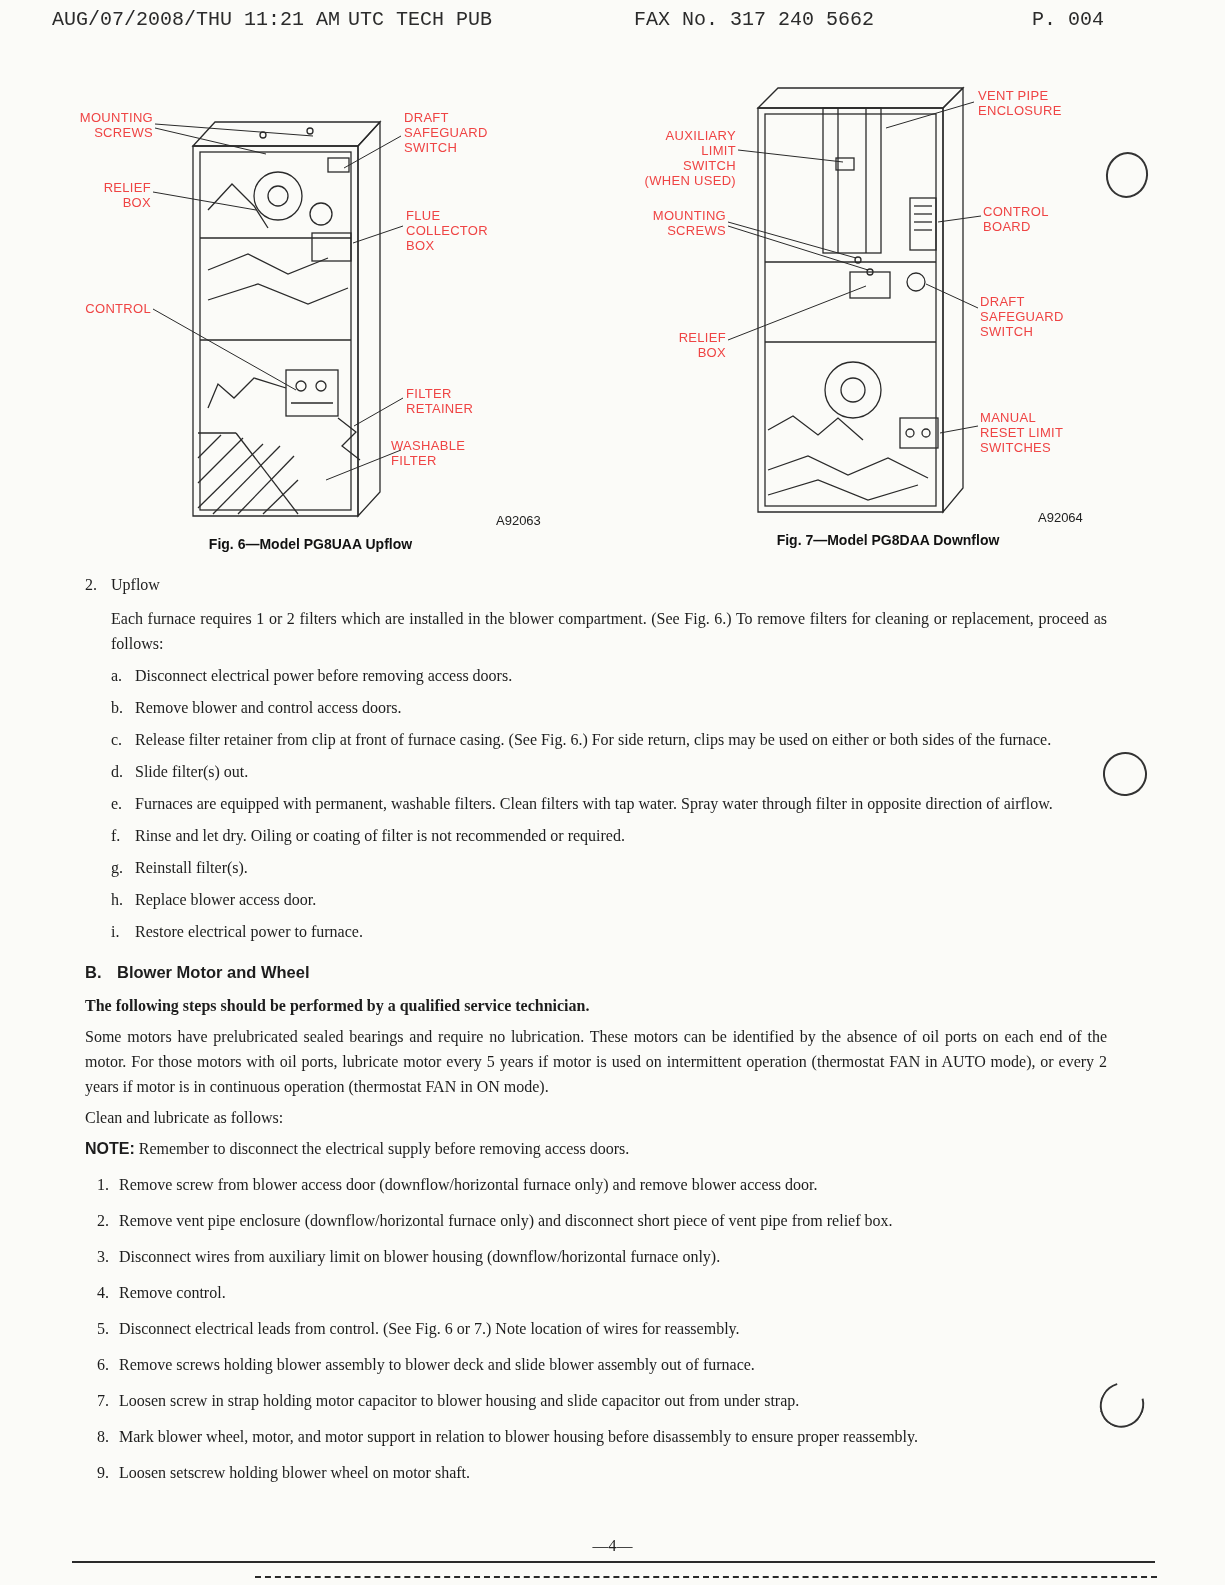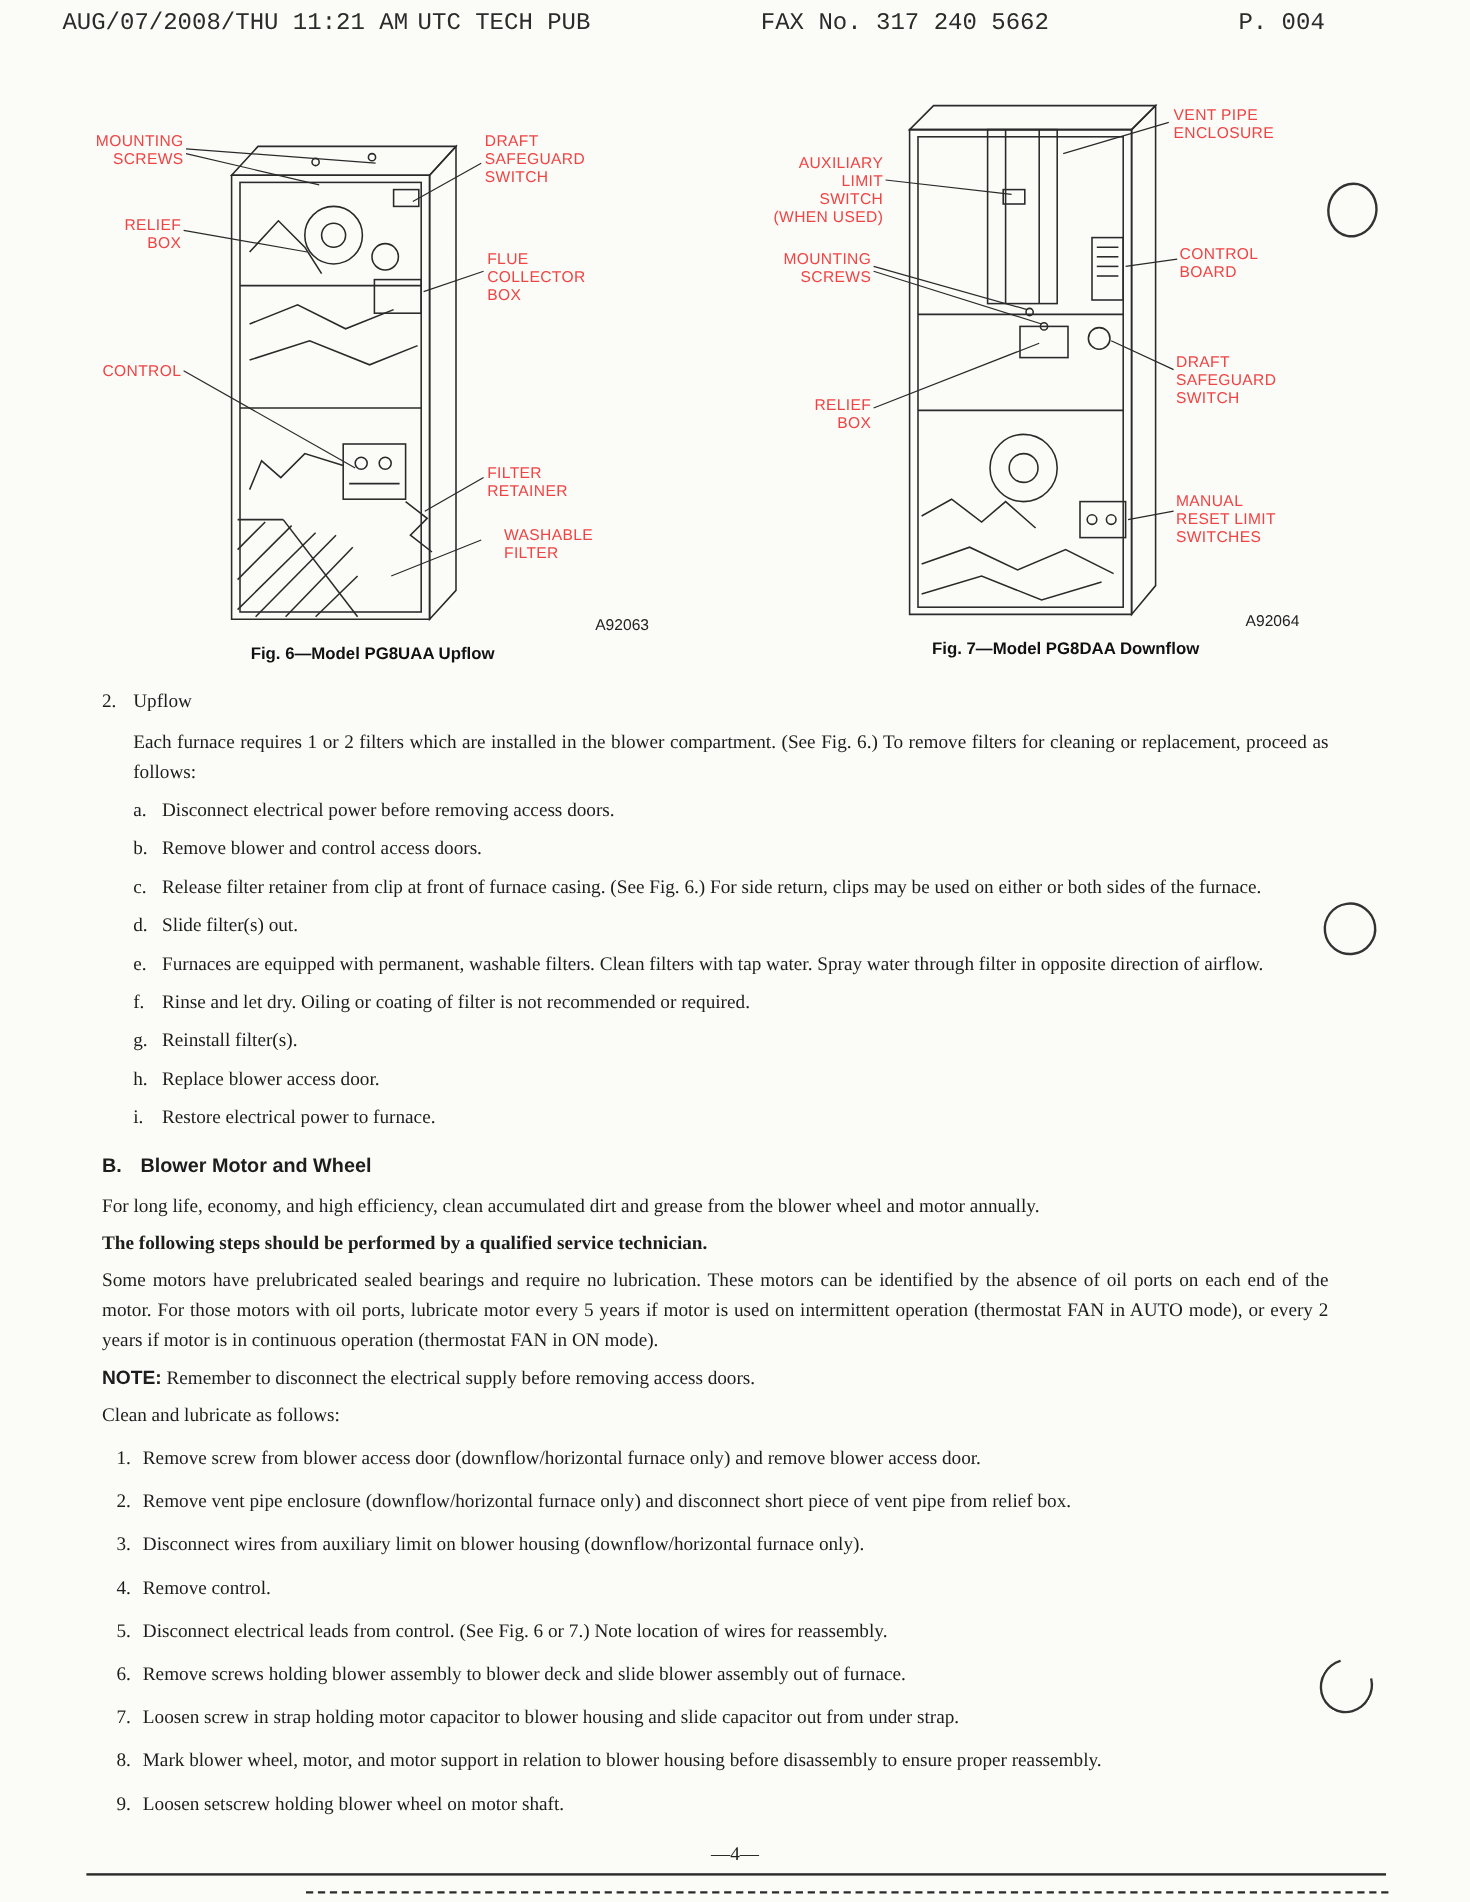--- a/index.html
+++ b/index.html
@@ -122,21 +122,21 @@
 BOX</div>
   <div class="callout ra" style="left:15px; width:78px; top:213px;">CONTROL</div>
   <div class="callout" style="left:346px; top:22px;  width:110px;">DRAFT
 SAFEGUARD
 SWITCH</div>
   <div class="callout" style="left:348px; top:120px; width:110px;">FLUE
 COLLECTOR
 BOX</div>
   <div class="callout" style="left:348px; top:298px; width:100px;">FILTER
 RETAINER</div>
-  <div class="callout" style="left:362px; top:350px; width:100px;">WASHABLE
+  <div class="callout" style="left:333px; top:350px; width:100px;">WASHABLE
 FILTER</div>
   <div class="fig-code" style="left:438px; top:425px;">A92063</div>
   <div class="fig-caption" style="top:448px;">Fig. 6—Model PG8UAA Upflow</div>
 </div>
 
 <div class="fig" style="left:618px; top:80px; width:540px; height:492px;">
   <svg width="540" height="446" viewBox="0 0 540 446">
     <g fill="none" stroke="#2a2a2a" stroke-width="1.3">
       <polygon points="140,28 325,28 325,432 140,432"></polygon>
       <polygon points="140,28 160,8 345,8 325,28"></polygon>
@@ -243,29 +243,28 @@
   <div class="lstep">
     <span class="m">i.</span>
     <span class="t">Restore electrical power to furnace.</span>
   </div>
 
   <div class="secB-head">
     <span class="num">B.</span>
     <span>Blower Motor and Wheel</span>
   </div>
 
-  <div class="para">For long life, economy, and high efficiency, clean accumulated dirt and grease from the blower wheel and motor annually.</div>
   <div class="para bold-serif">The following steps should be performed by a qualified service technician.</div>
   <div class="para">Some motors have prelubricated sealed bearings and require no lubrication. These motors can be identified by the absence of oil ports on each end of the motor. For those motors with oil ports, lubricate motor every 5 years if motor is used on intermittent operation (thermostat FAN in AUTO mode), or every 2 years if motor is in continuous operation (thermostat FAN in ON mode).</div>
 
+  <div class="para">Clean and lubricate as follows:</div>
+
   <div class="para">
     <span class="note-label">NOTE:</span><span> Remember to disconnect the electrical supply before removing access doors.</span>
   </div>
-
-  <div class="para">Clean and lubricate as follows:</div>
 
   <div class="nstep">
     <span class="m">1.</span>
     <span class="t">Remove screw from blower access door (downflow/horizontal furnace only) and remove blower access door.</span>
   </div>
   <div class="nstep">
     <span class="m">2.</span>
     <span class="t">Remove vent pipe enclosure (downflow/horizontal furnace only) and disconnect short piece of vent pipe from relief box.</span>
   </div>
   <div class="nstep">

